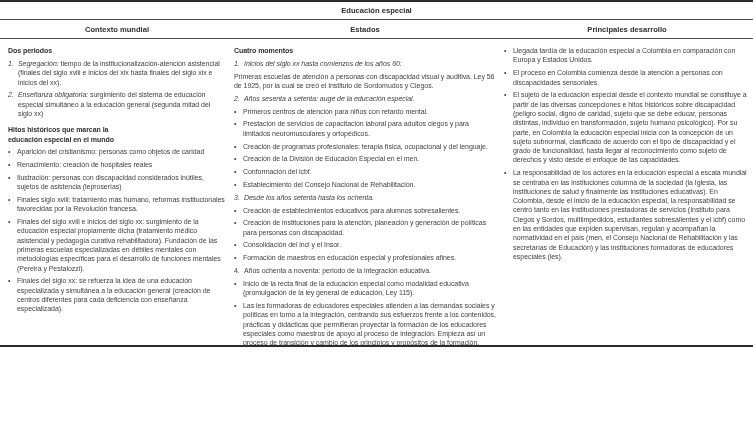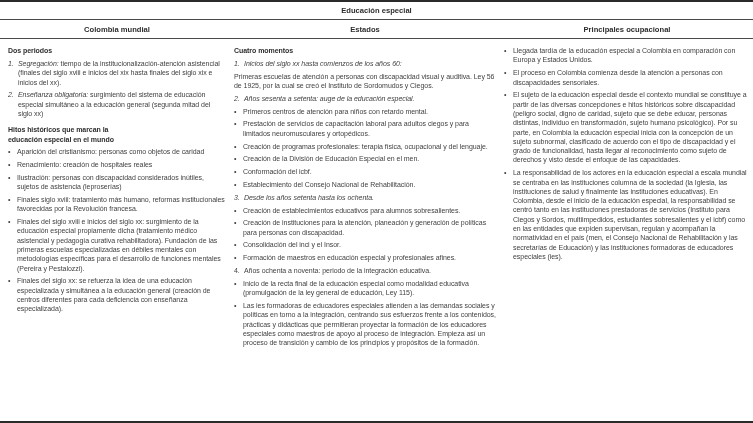--- a/index.html
+++ b/index.html
@@ -3,21 +3,21 @@
 <meta charset="utf-8">
 <style>
   html,body{margin:0;padding:0;background:#ffffff;}
   body{
     width:753px;height:423px;overflow:hidden;
     font-family:"Liberation Sans","DejaVu Sans",sans-serif;
     color:#3f3f3f;
     -webkit-font-smoothing:antialiased;
   }
   .tbl{
-    box-sizing:border-box;width:753px;height:423px;
+    box-sizing:border-box;width:753px;height:347px;
     display:flex;flex-direction:column;
     border-top:2px solid #2b2b2b;
     border-bottom:2px solid #2b2b2b;
     background:#fff;
   }
   .title-row{
     flex:0 0 auto;text-align:center;font-weight:bold;color:#2e2e2e;
     font-size:7.6px;line-height:1;padding:5px 0 4.5px;
     border-bottom:1px solid #4a4a4a;
   }
@@ -47,23 +47,23 @@
   .it{font-style:italic;}
 </style>
 </head>
 <body>
 
 <div class="tbl">
 
   <div class="title-row">Educación especial</div>
 
   <div class="head-row">
-    <div class="head-cell">Colombia mundial</div>
+    <div class="head-cell">Contexto mundial</div>
     <div class="head-cell">Estados</div>
-    <div class="head-cell">Principales ocupacional</div>
+    <div class="head-cell">Principales desarrollo</div>
   </div>
 
   <div class="body">
 
     <div class="col">
       <div class="h">Dos periodos</div>
 
       <div class="li num">
         <span class="mk it">1.</span>
         <span class="tx"><span class="it">Segregación:</span> <span>tiempo de la institucionalización-atención asistencial (finales del siglo xviii e inicios del xix hasta finales del siglo xix e inicios del xx).</span></span>

